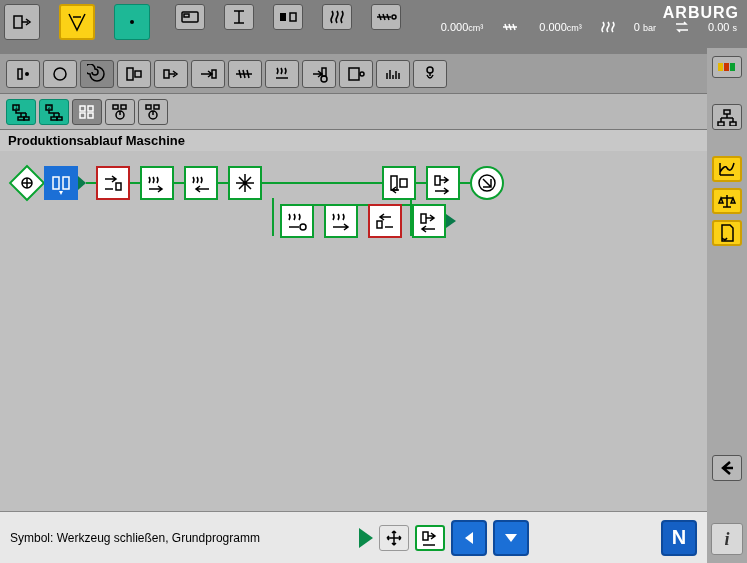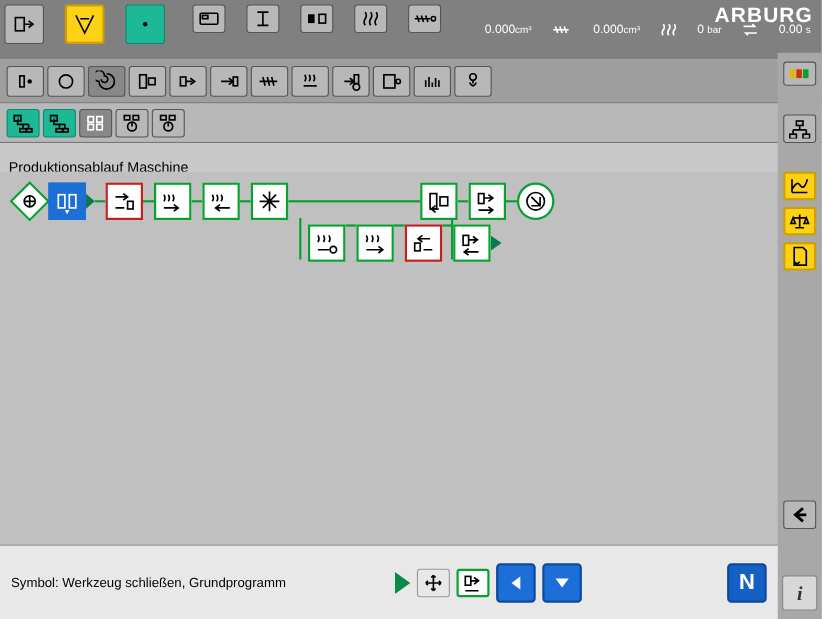--- a/index.html
+++ b/index.html
@@ -31,35 +31,35 @@
   .btn-sm { width: 30px; height: 26px; }
   .btn-lbl { width: 34px; height: 28px; }
   .readout {
     color: #fff; font-size: 11px; margin-left: auto;
     display: flex; gap: 18px; align-items: center;
     padding-right: 6px;
   }
   .readout .unit { font-size: 9px; }
   .brand {
     position: absolute; right: 8px; top: 4px;
-    color: #fff; font-weight: bold; font-size: 19px;
+    color: #fff; font-weight: bold; font-size: 16px;
     letter-spacing: 1px;
   }
   .toolbar-row {
     height: 40px;
     background: #9e9e9e;
     display: flex; align-items: center;
     padding: 3px 6px; gap: 3px;
     border-bottom: 1px solid #777;
   }
   .toolbar-row.second { background: #b8b8b8; height: 36px; }
   .title-row {
     background: #c8c8c8;
-    padding: 14px 8px;
-    font-weight: normal;
+    padding: 3px 8px;
+    font-weight: bold;
     font-size: 13px;
     color: #000;
   }
   .main-area {
     position: absolute;
     left: 0; top: 156px; right: 40px; bottom: 52px;
     background: #c0c0c0;
     padding: 6px;
   }
   .right-rail {
@@ -69,21 +69,21 @@
     background: #a8a8a8;
     display: flex; flex-direction: column;
     align-items: center;
     padding: 8px 3px;
     gap: 6px;
   }
   .right-rail .spacer { flex: 1; }
   .bottom-bar {
     position: absolute;
     left: 0; bottom: 0; right: 40px;
-    height: 68px;
+    height: 52px;
     background: #e8e8e8;
     border-top: 1px solid #888;
     display: flex; align-items: center;
     padding: 4px 10px;
   }
   .status-text { font-size: 12px; color: #000; line-height: 1.5; }
   .status-text .green { color: #0a8a2d; font-weight: bold; }
   .bottom-controls { margin-left: auto; display: flex; gap: 6px; align-items: center; }
   .nav-btn {
     width: 36px; height: 36px; border-radius: 4px;

